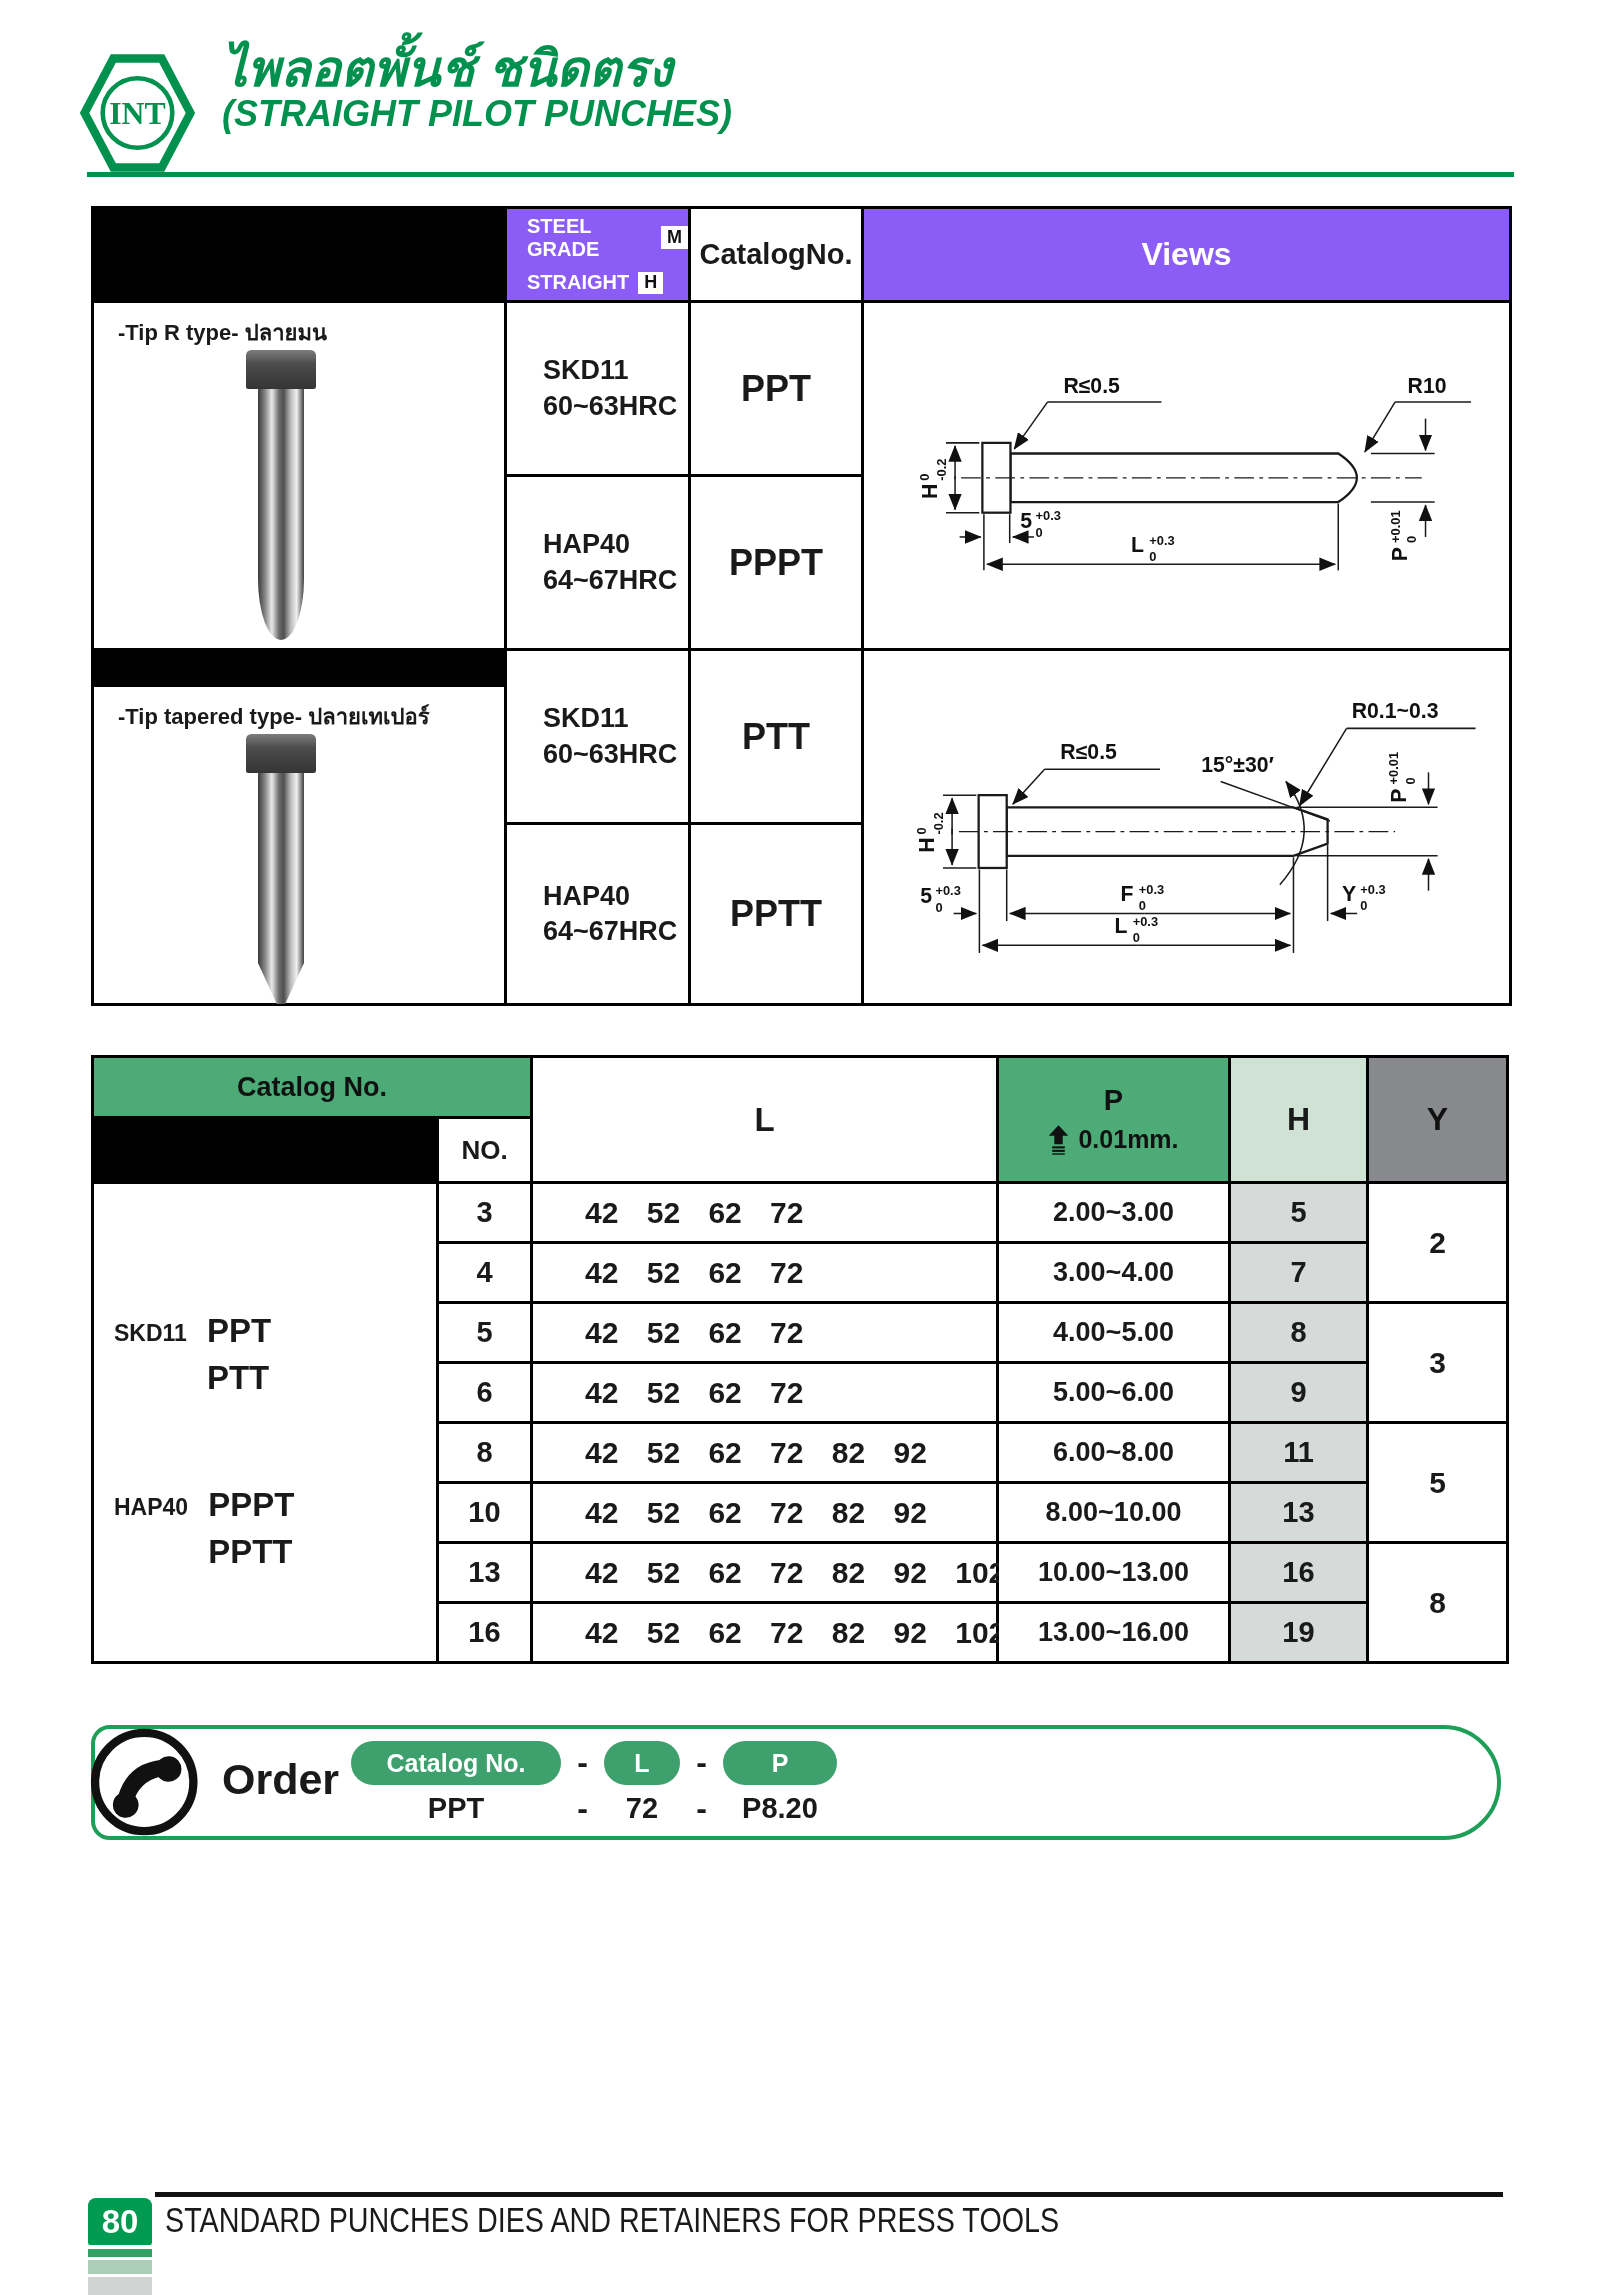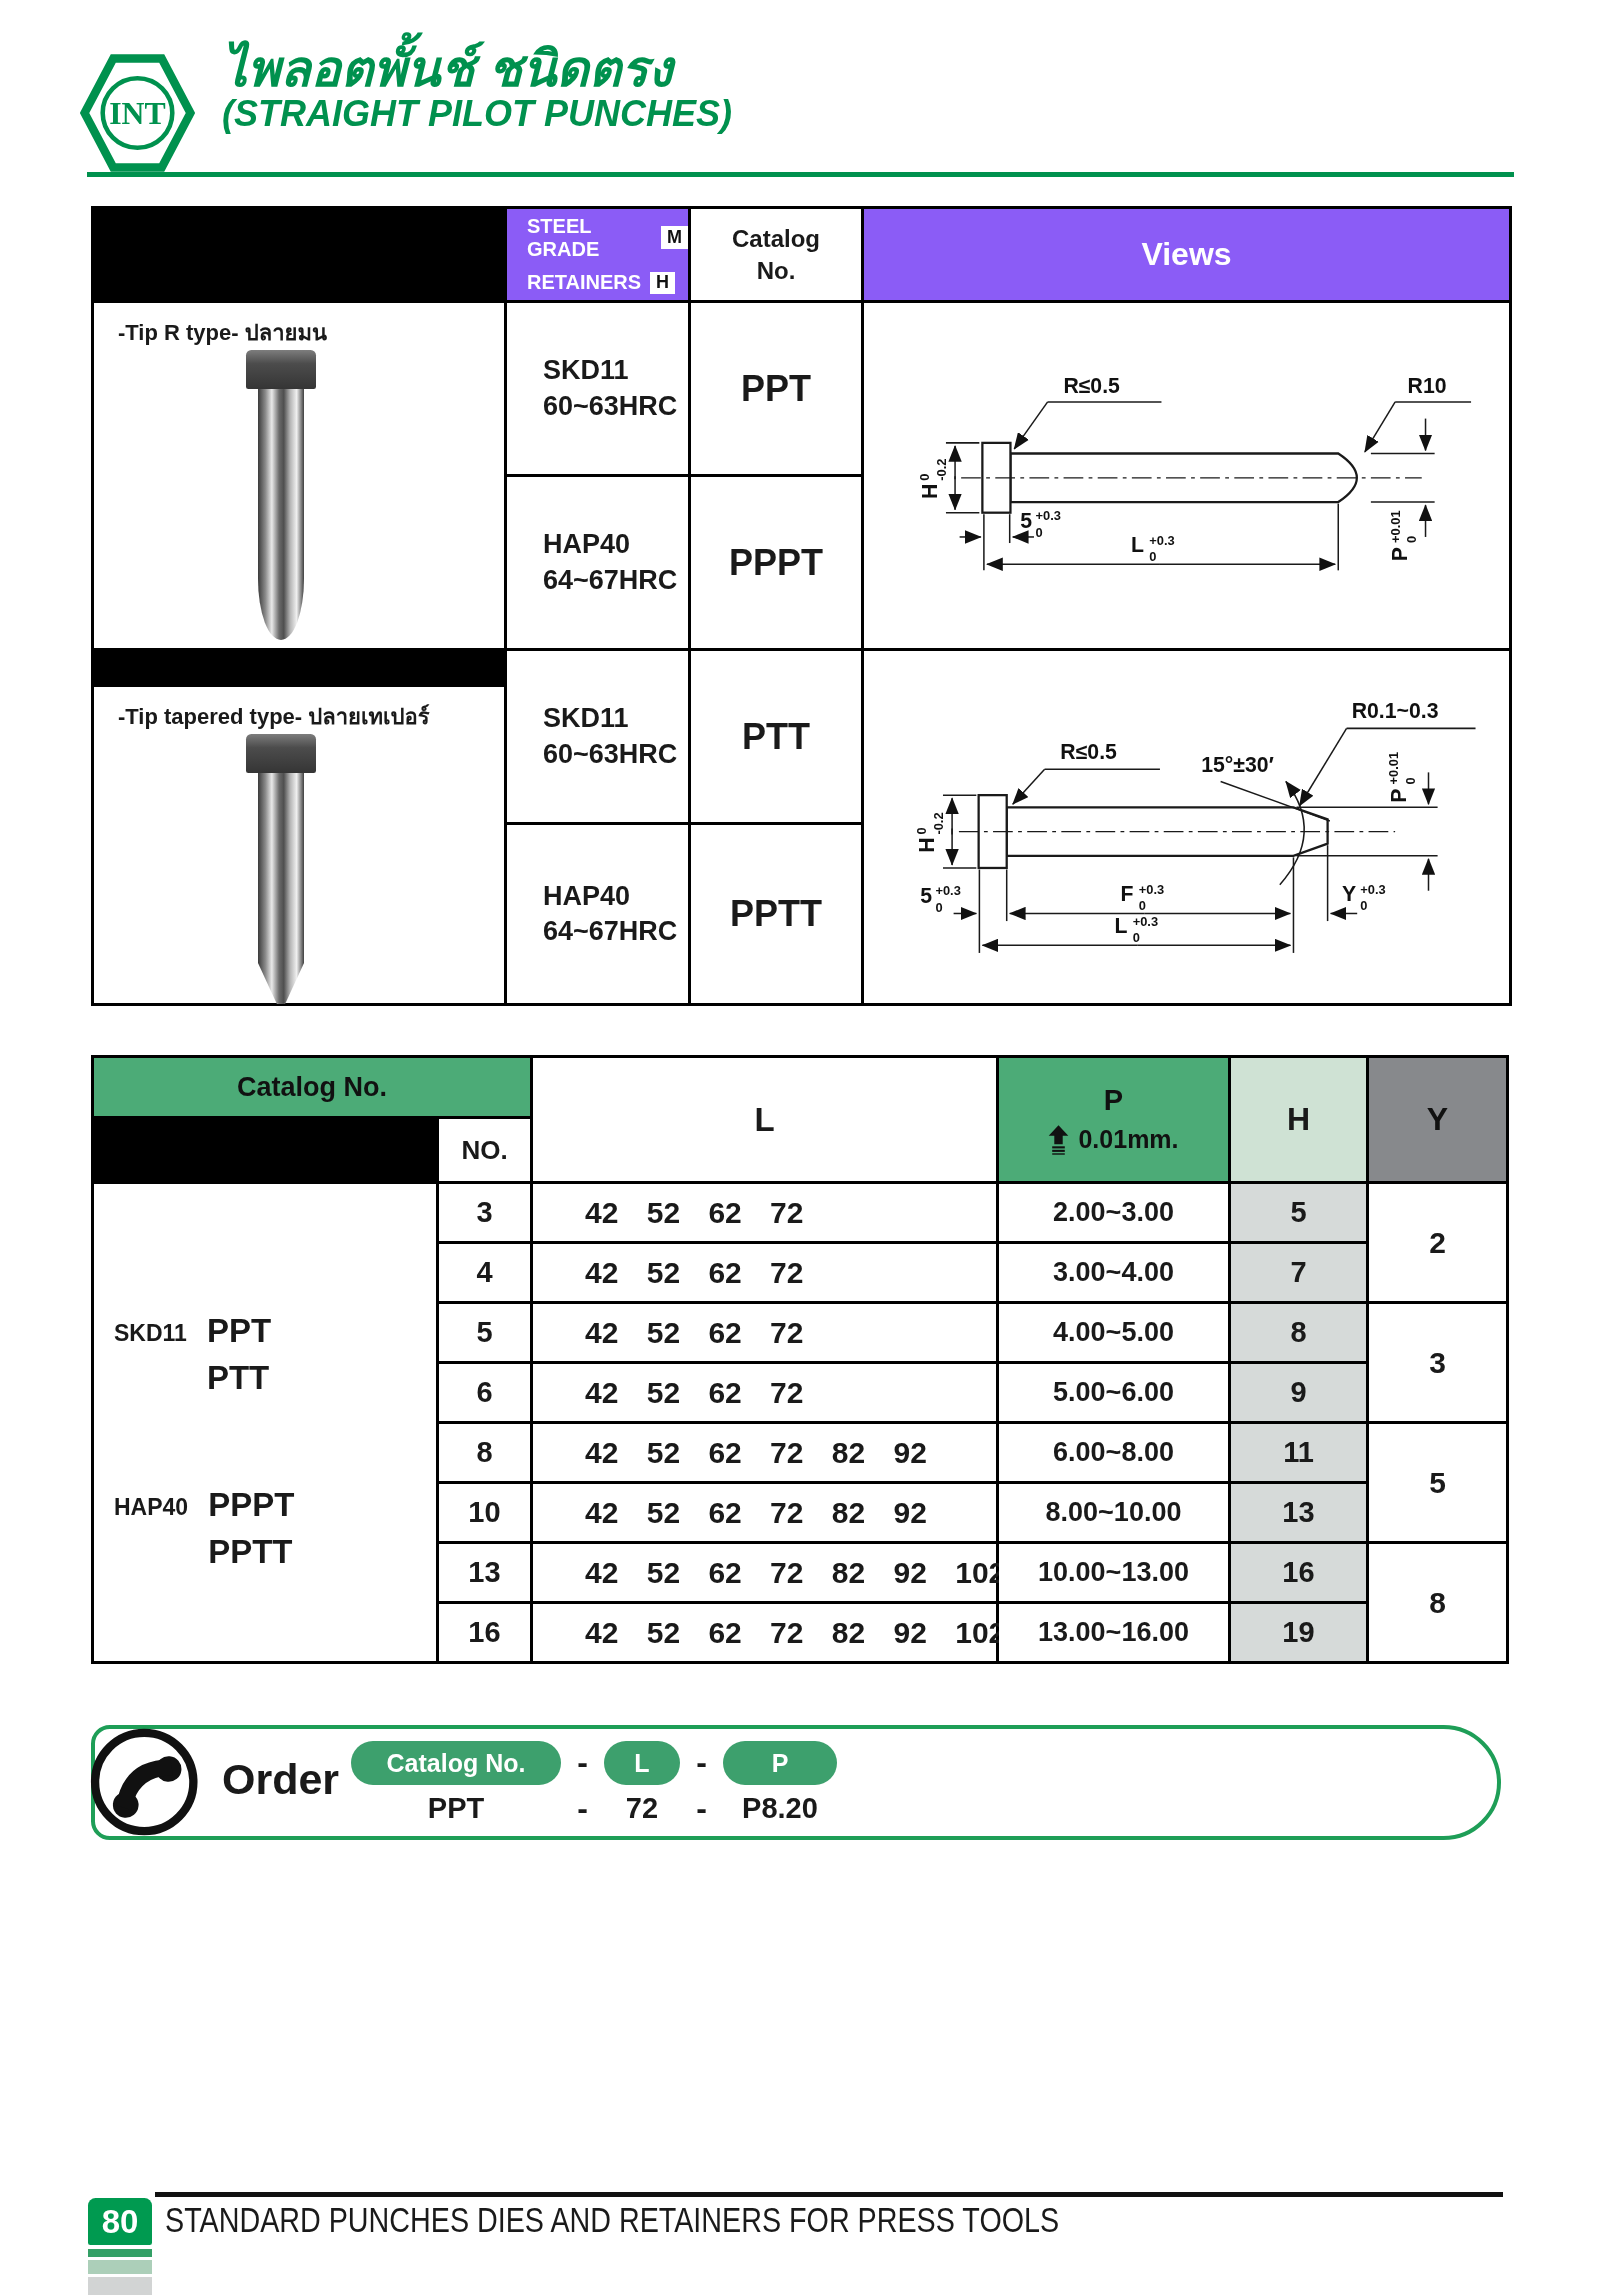--- a/index.html
+++ b/index.html
@@ -24,21 +24,21 @@
     grid-template-columns:410px 181px 170px 645px;
     grid-template-rows:91px 171px 171px 171px 178px; }
   .th-gray  { background:#8f9194; color:#fff; flex-direction:column; line-height:1.3; }
   .th-green { background:#8b5cf6; color:#fff; }
   .t1-type1 { font-size:29px; font-weight:bold; }
   .t1-type2 { font-size:27px; font-weight:bold; }
   .steel-head { flex-direction:column; align-items:flex-start; padding-left:20px; gap:10.6px; }
   .steel-head .shl { font-size:20px; font-weight:bold; letter-spacing:0; display:flex; align-items:center; }
   .badge { display:inline-block; background:#fff; color:#111; font-size:18px; font-weight:bold;
            padding:0.8px 6px; margin-left:9px; }
-  .cat-head { flex-direction:column; line-height:1.3; font-size:24px; font-weight:bold;align-items:center; }
+  .cat-head { flex-direction:row; line-height:1.3; font-size:29px; font-weight:bold;align-items:center; }
   .views-head { font-size:32px; font-weight:bold; }
   .type-cell { position:relative; display:block; }
   .type-label { padding:12px 0 0 24px; font-size:22px; font-weight:bold; }
   .steel-cell { flex-direction:column; align-items:flex-start; padding-left:36px; gap:4.6px;
                 font-size:27px; font-weight:bold; }
   .catalog-cell { font-size:36px; font-weight:bold; }
 
   
   .photo { position:absolute; left:152px; top:47px; width:70px; }
   .p-head { width:70px; height:39px; margin:0 auto;
@@ -126,21 +126,21 @@
 <div class="abs green-rule"></div>
 
 <div class="abs grid-table type-table">
 
   <div class="cell th-green steel-head" style="grid-column:2;grid-row:1;">
     <span class="shl">
         <span>STEEL GRADE</span>
         <span class="badge">M</span>
       </span>
     <span class="shl">
-        <span>RETAINERS</span>
+        <span>STRAIGHT</span>
         <span class="badge">H</span>
       </span>
   </div>
   <div class="cell cat-head" style="grid-column:3;grid-row:1;">
     <span>Catalog</span>
     <span>No.</span>
   </div>
   <div class="cell th-green views-head" style="grid-column:4;grid-row:1;">
     <span>Views</span>
   </div>

